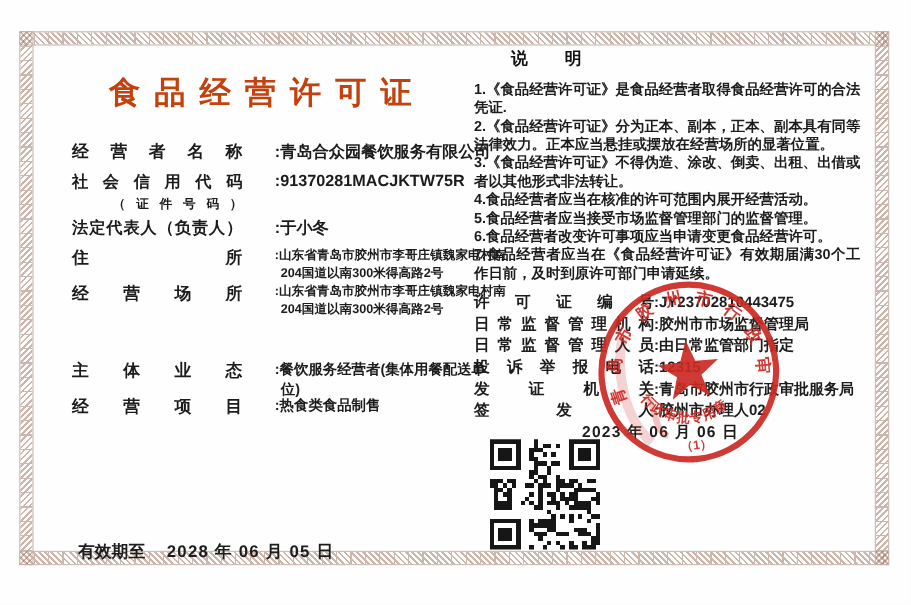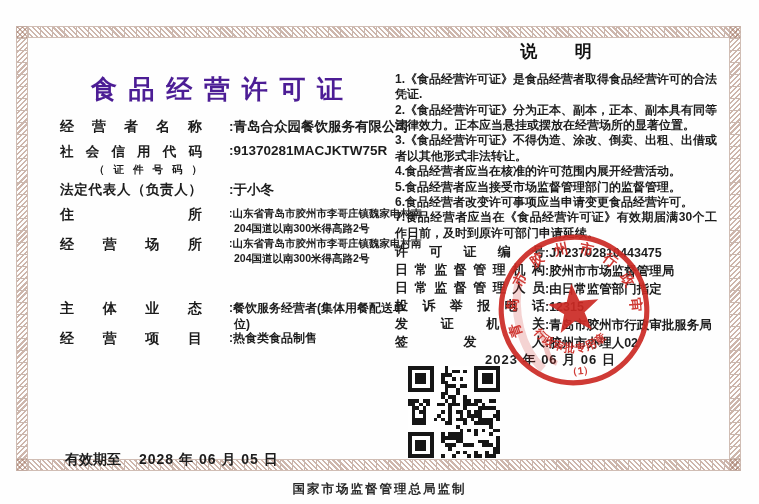--- a/index.html
+++ b/index.html
@@ -37,21 +37,21 @@
   }
   .b-top{left:16px;top:26px;width:725px;}
   .b-bottom{left:16px;top:459px;width:725px;}
   .b-left{left:16px;top:26px;height:445px;}
   .b-right{left:729px;top:26px;height:445px;}
 
   
   .l-title{
     position:absolute;left:52px;top:60px;width:330px;
     font-size:26px;font-weight:bold;text-align:center;
-    letter-spacing:.45em;text-indent:.45em;color:#4c1d95;margin-top:12px;
+    letter-spacing:.45em;text-indent:.45em;color:#c2410c;
   }
   .lrow{position:absolute;left:60px;width:340px;white-space:nowrap;}
   .lbl{
     display:inline-block;width:142px;vertical-align:top;
     font-size:14px;font-weight:bold;
     text-align:justify;text-align-last:justify;
   }
   .lbl-2line{font-size:13.5px;}
   .lbl-sub{display:block;font-size:10.5px;margin-top:2px;margin-left:34px;}
   .lval{font-size:13.5px;font-weight:bold;vertical-align:top;margin-left:27px;}
@@ -62,21 +62,21 @@
   .val-addr{width:198px;font-size:10.5px;line-height:1.45;}
   .val-biz{width:186px;font-size:12px;line-height:1.35;}
   .r0{top:118px;} .r1{top:143px;} .r2{top:181px;}
   .r3{top:206px;} .r4{top:236px;} .r5{top:300px;} .r6{top:330px;}
   .validity{position:absolute;left:65px;top:451px;font-size:14px;font-weight:bold;}
   .validity .vval{margin-left:18px;letter-spacing:1px;}
 
   
   .rcol{position:absolute;left:395px;top:40px;width:322px;}
   .r-title{
-    font-size:17px;font-weight:bold;text-align:center;
+    font-size:14px;font-weight:bold;text-align:left;
     letter-spacing:2.2em;text-indent:2.2em;margin-bottom:9px;color:#111;
   }
   .instr p{font-size:12px;font-weight:bold;line-height:1.28;text-align:justify;}
   .rrow{position:absolute;left:395px;white-space:nowrap;}
   .rlbl{
     display:inline-block;width:150px;vertical-align:top;
     font-size:13px;font-weight:bold;
     text-align:justify;text-align-last:justify;
   }
   .rval{font-size:12.5px;font-weight:bold;}
@@ -371,14 +371,13 @@
     <polygon fill="var(--seal-red)" points="80,54 86.2,71.5 104.7,72 90,83.2 95.3,101 80,90.5 64.7,101 70,83.2 55.3,72 73.8,71.5"></polygon>
     <text font-size="13.5" font-weight="bold" fill="var(--seal-red)" letter-spacing="1">
       <textPath href="#arcTop" textLength="298">青岛市胶州市行政审批服务局</textPath>
     </text>
     <text font-size="11" font-weight="bold" fill="var(--seal-red)">
       <textPath href="#arcBot" startOffset="2" textLength="80">行政审批专用章</textPath>
     </text>
     <text x="80" y="143" text-anchor="middle" font-size="10" font-weight="bold" fill="var(--seal-red)">（1）</text>
   </svg>
 
-  <div class="footer-note">国家市场监督管理总局监制</div>
 </div>
 
 </body></html>

